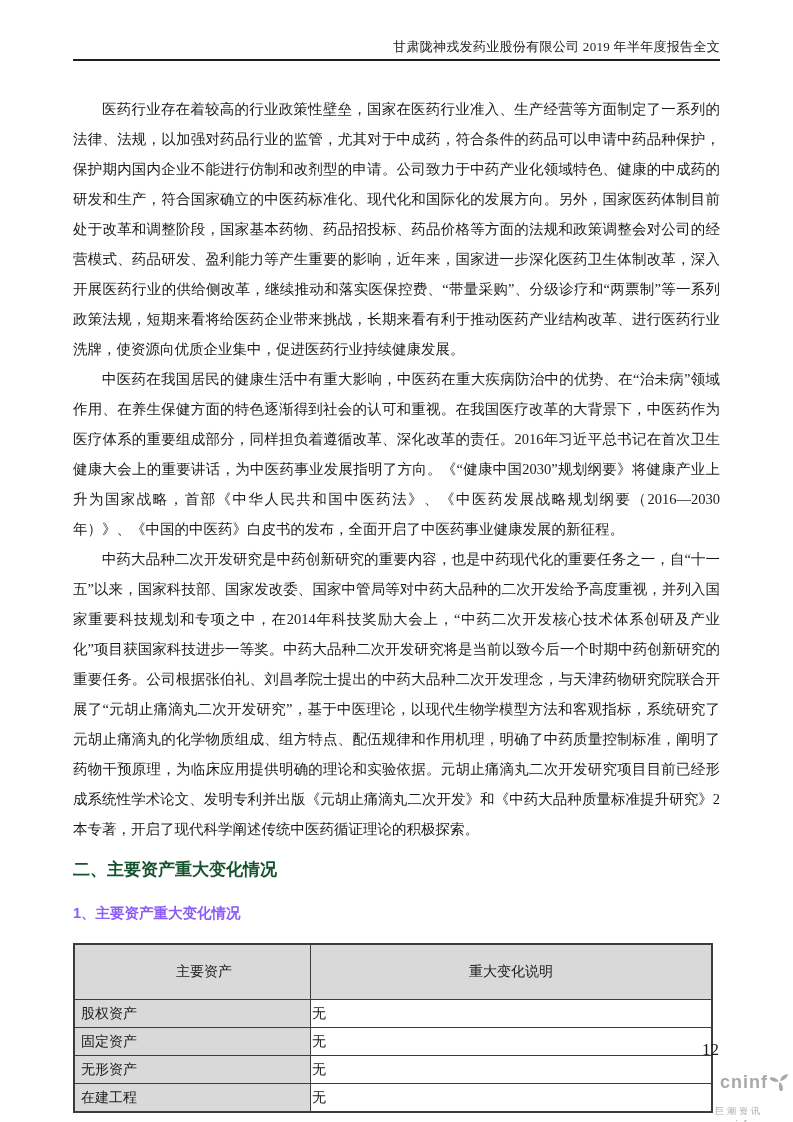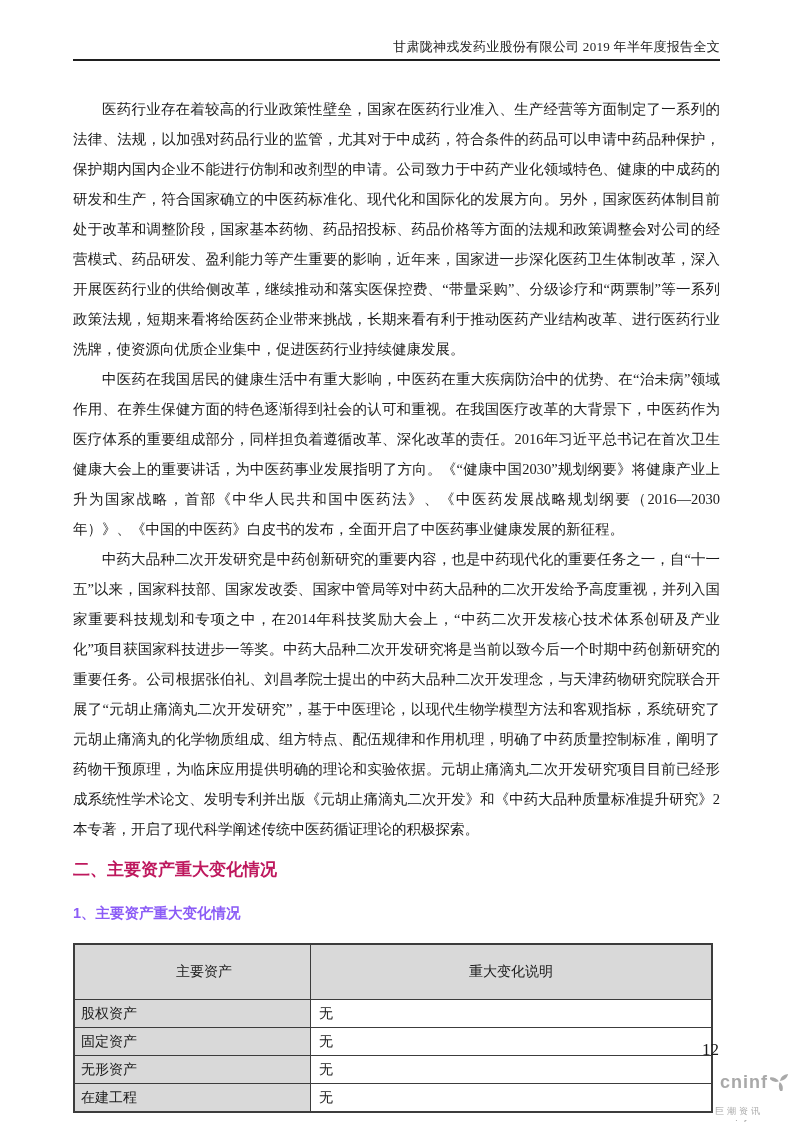--- a/index.html
+++ b/index.html
@@ -40,21 +40,21 @@
     line-height: 30px;
     text-align: justify;
     text-indent: 2em;
   }
   .body-paragraph.first { margin-top: 22px; }
   .section-heading {
     margin: 14px 0 0 0;
     font-family: "Liberation Sans", "DejaVu Sans", sans-serif;
     font-size: 17px;
     font-weight: bold;
-    color: #be185d;
+    color: #14532d;
   }
   .sub-heading {
     margin: 23px 0 0 0;
     font-family: "Liberation Sans", "DejaVu Sans", sans-serif;
     font-size: 14.5px;
     font-weight: bold;
     color: #8b5cf6;
   }
   .asset-table {
     border-collapse: collapse;
@@ -68,21 +68,21 @@
   }
   .asset-table { border: 2px solid #3c3c3c; }
   .asset-table th {
     background: #d9d9d9;
     font-weight: normal;
     height: 50px;
     text-align: center;
     padding: 2px 6px;
   }
   .asset-table th.col-asset { width: 200px; padding-left: 29px; }
-  .asset-table td { height: 25px; padding: 1px 8px; margin-top: 8px; }
+  .asset-table td { height: 25px; padding: 1px 1px; margin-top: 8px; }
   .asset-table td.asset-cell { background: #d9d9d9; padding-left: 6px; }
   .asset-table td.note-cell { background: #ffffff; }
   .applicability {
     margin-top: 27px;
     font-size: 13px;
     color: #222;
   }
   .applicability .gap { display: inline-block; width: 8px; }
   .checkbox-glyph { font-size: 11px; position: relative; top: -1px; }
   .page-number {

